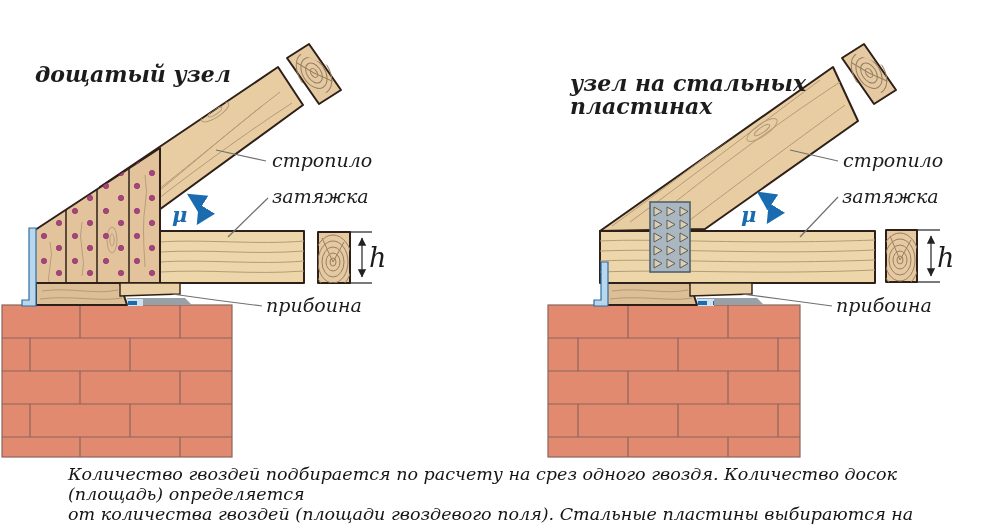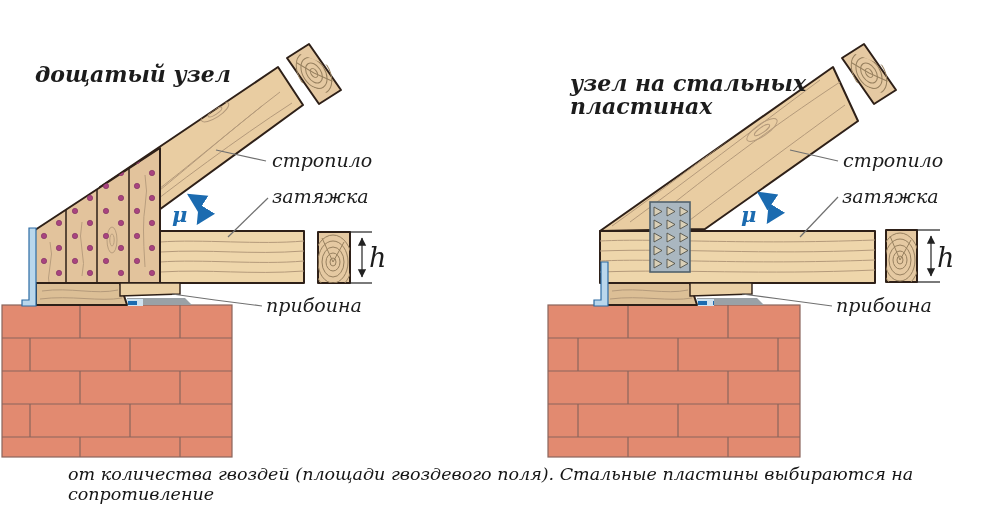--- a/index.html
+++ b/index.html
@@ -305,16 +305,17 @@
     <line class="leader" x1="838" y1="197" x2="800" y2="237"></line>
     <text class="lbl" x="842" y="203">затяжка</text>
     <polyline class="leader" points="832,306 780,299 742,294"></polyline>
     <text class="lbl" x="836" y="312">прибоина</text>
     <text class="ttl" x="570" y="91">узел на стальных</text>
     <text class="ttl" x="570" y="114">пластинах</text>
   </g>
 </svg>
 
 <div class="caption">
+  <div>Количество гвоздей подбирается по расчету на срез одного гвоздя. Количество досок (площадь) определяется</div>
   <div>от количества гвоздей (площади гвоздевого поля). Стальные пластины выбираются на сопротивление</div>
 
 </div>
 </div>
 
 </body></html>

